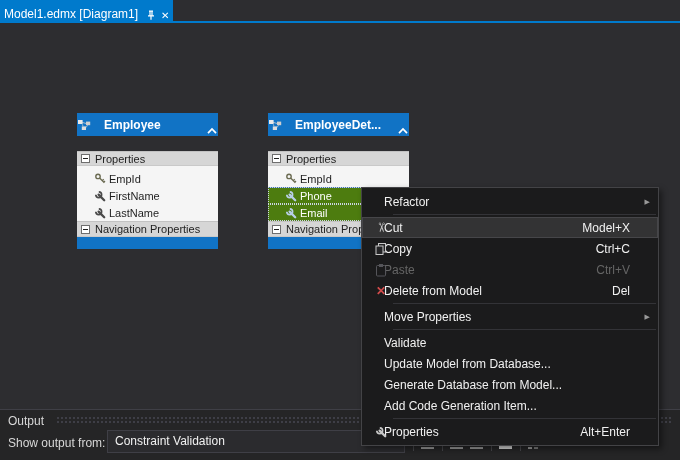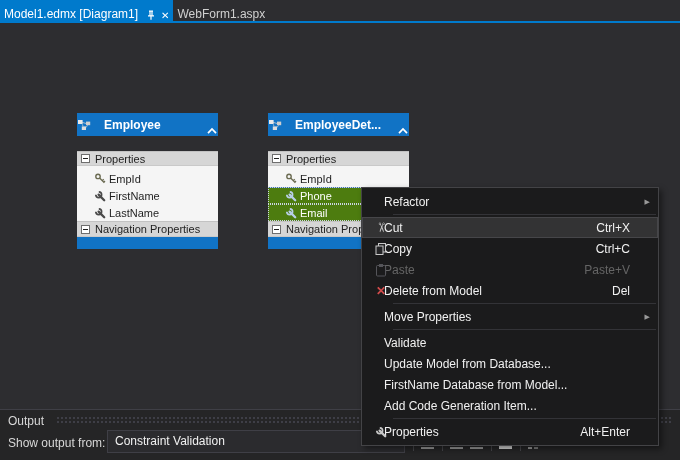--- a/index.html
+++ b/index.html
@@ -89,23 +89,20 @@
       <span>Model1.edmx [Diagram1]</span>
       <span class="tab-icons">
         <span class="pin">
           <svg width="10" height="11" viewBox="0 0 10 11">
               <path d="M3 1.2 h4 M4 1.2 v4 M6 1.2 v4 M2 5.8 h6 M5 5.8 v4" stroke="#ffffff" stroke-width="1.2" fill="none"></path>
             </svg>
         </span>
         <span class="cls">✕</span>
       </span>
     </div>
-    <div class="tab">
-      <span>WebForm1.aspx</span>
-    </div>
   </div>
   <div class="blue-line"></div>
 
   <div class="canvas">
     <div id="entities">
         <div class="entity" style="left: 77px; top: 90px;">
           <div class="ent-header">
             <span class="eicon"><svg width="15" height="13" viewBox="0 0 15 13">
                 <path d="M4.7 3.2 L9 4.5 M6 7.2 L5.3 5.3 M8.8 8.7 L10.6 6.3" stroke="#9fb8cc" stroke-width="1"></path>
                 <rect x="1" y="1" width="4.6" height="4" fill="#e9e9e9"></rect>
@@ -255,41 +252,41 @@
       <div class="mi">
         <span class="lbl">Refactor</span>
         <span class="arrow">▶</span>
       </div>
       <div class="msep"></div>
       <div class="mi hl">
         <span class="ic">
           <span class="scissors-glyph">✂</span>
         </span>
         <span class="lbl">Cut</span>
-        <span class="sc-txt">Ctrl+X</span>
+        <span class="sc-txt">Model+X</span>
       </div>
       <div class="mi">
         <span class="ic">
           <svg width="14" height="14" viewBox="0 0 14 14">
             <rect x="4.5" y="1.5" width="7" height="8.5" fill="#242426" stroke="currentColor"></rect>
             <rect x="2" y="4" width="7" height="8.5" fill="#242426" stroke="currentColor"></rect>
           </svg>
         </span>
         <span class="lbl">Copy</span>
         <span class="sc-txt">Ctrl+C</span>
       </div>
       <div class="mi disabled">
         <span class="ic">
           <svg width="14" height="14" viewBox="0 0 14 14">
             <rect x="2.5" y="2.5" width="9" height="10.5" rx="1" fill="none" stroke="currentColor"></rect>
             <rect x="5" y="1" width="4" height="3" fill="currentColor"></rect>
           </svg>
         </span>
         <span class="lbl">Paste</span>
-        <span class="sc-txt">Paste+V</span>
+        <span class="sc-txt">Ctrl+V</span>
       </div>
       <div class="mi">
         <span class="ic">
           <span class="delete-glyph">✕</span>
         </span>
         <span class="lbl">Delete from Model</span>
         <span class="sc-txt">Del</span>
       </div>
       <div class="msep"></div>
       <div class="mi">
@@ -297,21 +294,21 @@
         <span class="arrow">▶</span>
       </div>
       <div class="msep"></div>
       <div class="mi">
         <span class="lbl">Validate</span>
       </div>
       <div class="mi">
         <span class="lbl">Update Model from Database...</span>
       </div>
       <div class="mi">
-        <span class="lbl">FirstName Database from Model...</span>
+        <span class="lbl">Generate Database from Model...</span>
       </div>
       <div class="mi">
         <span class="lbl">Add Code Generation Item...</span>
       </div>
       <div class="msep"></div>
       <div class="mi">
         <span class="ic">
           <svg width="12" height="12" viewBox="0 0 12 12">
             <path d="M1.8 4.8 A2.9 2.9 0 1 0 4.8 1.8" fill="none" stroke="currentColor" stroke-width="1.7"></path>
             <path d="M4.6 4.6 L10.2 10.2" stroke="currentColor" stroke-width="2.3" stroke-linecap="round"></path>

